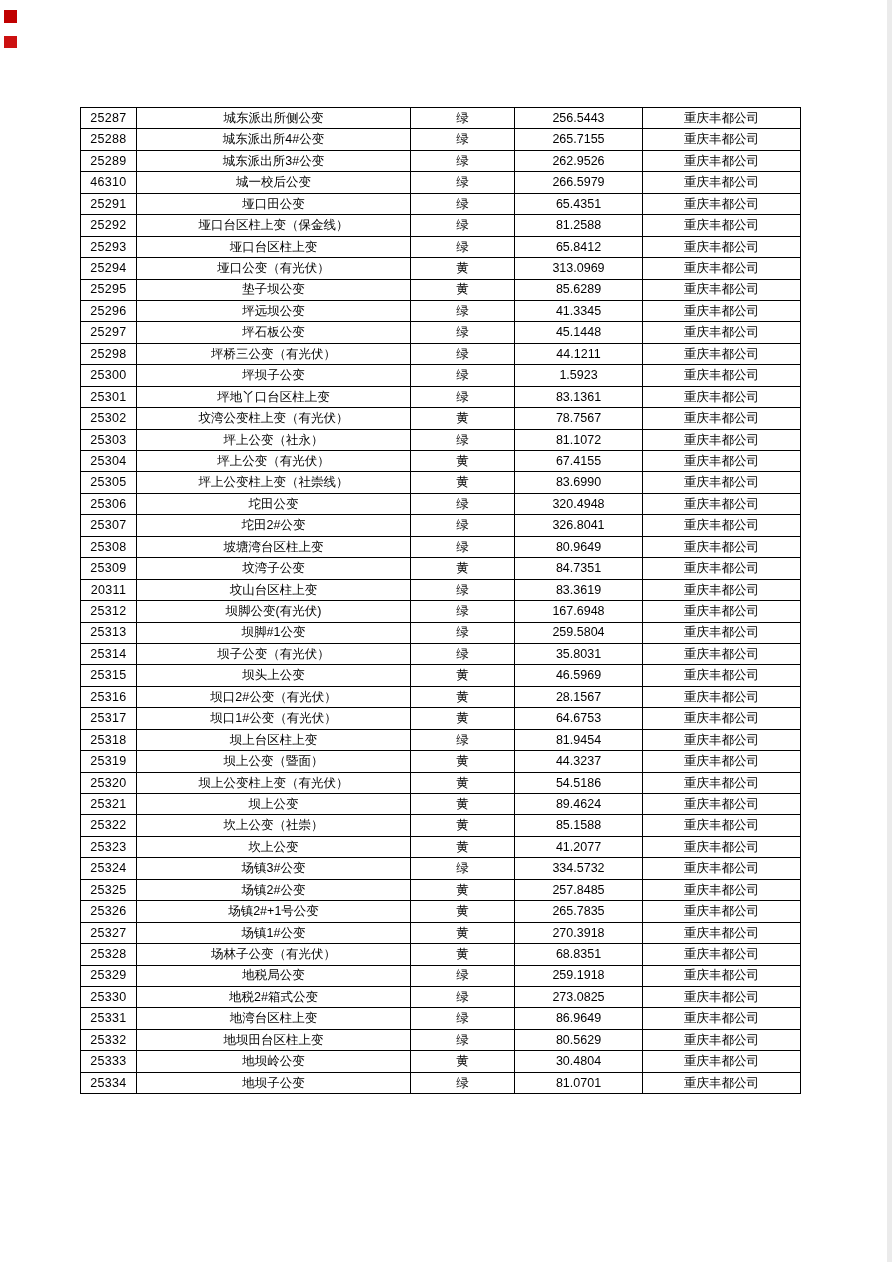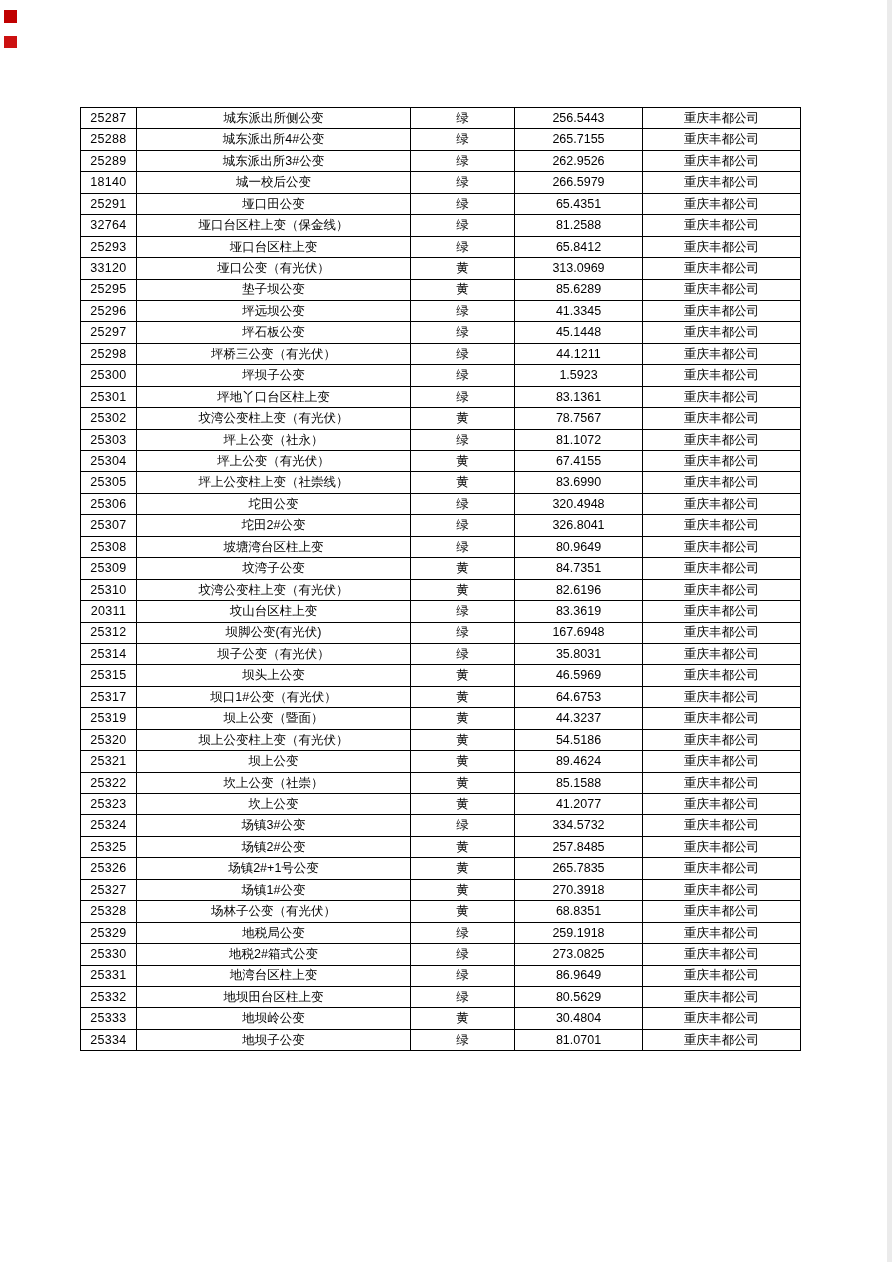--- a/index.html
+++ b/index.html
@@ -94,49 +94,49 @@
             <td class="company-cell">重庆丰都公司</td>
           </tr>
           <tr>
             <td class="id-cell">25289</td>
             <td class="name-cell">城东派出所3#公变</td>
             <td class="color-cell">绿</td>
             <td class="value-cell">262.9526</td>
             <td class="company-cell">重庆丰都公司</td>
           </tr>
           <tr>
-            <td class="id-cell">18140</td>
+            <td class="id-cell">46310</td>
             <td class="name-cell">城一校后公变</td>
             <td class="color-cell">绿</td>
             <td class="value-cell">266.5979</td>
             <td class="company-cell">重庆丰都公司</td>
           </tr>
           <tr>
             <td class="id-cell">25291</td>
             <td class="name-cell">垭口田公变</td>
             <td class="color-cell">绿</td>
             <td class="value-cell">65.4351</td>
             <td class="company-cell">重庆丰都公司</td>
           </tr>
           <tr>
-            <td class="id-cell">32764</td>
+            <td class="id-cell">25292</td>
             <td class="name-cell">垭口台区柱上变（保金线）</td>
             <td class="color-cell">绿</td>
             <td class="value-cell">81.2588</td>
             <td class="company-cell">重庆丰都公司</td>
           </tr>
           <tr>
             <td class="id-cell">25293</td>
             <td class="name-cell">垭口台区柱上变</td>
             <td class="color-cell">绿</td>
             <td class="value-cell">65.8412</td>
             <td class="company-cell">重庆丰都公司</td>
           </tr>
           <tr>
-            <td class="id-cell">33120</td>
+            <td class="id-cell">25294</td>
             <td class="name-cell">垭口公变（有光伏）</td>
             <td class="color-cell">黄</td>
             <td class="value-cell">313.0969</td>
             <td class="company-cell">重庆丰都公司</td>
           </tr>
           <tr>
             <td class="id-cell">25295</td>
             <td class="name-cell">垫子坝公变</td>
             <td class="color-cell">黄</td>
             <td class="value-cell">85.6289</td>
@@ -227,59 +227,73 @@
             <td class="company-cell">重庆丰都公司</td>
           </tr>
           <tr>
             <td class="id-cell">25309</td>
             <td class="name-cell">坟湾子公变</td>
             <td class="color-cell">黄</td>
             <td class="value-cell">84.7351</td>
             <td class="company-cell">重庆丰都公司</td>
           </tr>
           <tr>
-            <td class="id-cell">25310</td>
-            <td class="name-cell">坟湾公变柱上变（有光伏）</td>
-            <td class="color-cell">黄</td>
-            <td class="value-cell">82.6196</td>
-            <td class="company-cell">重庆丰都公司</td>
-          </tr>
-          <tr>
             <td class="id-cell">20311</td>
             <td class="name-cell">坟山台区柱上变</td>
             <td class="color-cell">绿</td>
             <td class="value-cell">83.3619</td>
             <td class="company-cell">重庆丰都公司</td>
           </tr>
           <tr>
             <td class="id-cell">25312</td>
             <td class="name-cell">坝脚公变(有光伏)</td>
             <td class="color-cell">绿</td>
             <td class="value-cell">167.6948</td>
             <td class="company-cell">重庆丰都公司</td>
           </tr>
           <tr>
+            <td class="id-cell">25313</td>
+            <td class="name-cell">坝脚#1公变</td>
+            <td class="color-cell">绿</td>
+            <td class="value-cell">259.5804</td>
+            <td class="company-cell">重庆丰都公司</td>
+          </tr>
+          <tr>
             <td class="id-cell">25314</td>
             <td class="name-cell">坝子公变（有光伏）</td>
             <td class="color-cell">绿</td>
             <td class="value-cell">35.8031</td>
             <td class="company-cell">重庆丰都公司</td>
           </tr>
           <tr>
             <td class="id-cell">25315</td>
             <td class="name-cell">坝头上公变</td>
             <td class="color-cell">黄</td>
             <td class="value-cell">46.5969</td>
             <td class="company-cell">重庆丰都公司</td>
           </tr>
           <tr>
+            <td class="id-cell">25316</td>
+            <td class="name-cell">坝口2#公变（有光伏）</td>
+            <td class="color-cell">黄</td>
+            <td class="value-cell">28.1567</td>
+            <td class="company-cell">重庆丰都公司</td>
+          </tr>
+          <tr>
             <td class="id-cell">25317</td>
             <td class="name-cell">坝口1#公变（有光伏）</td>
             <td class="color-cell">黄</td>
             <td class="value-cell">64.6753</td>
+            <td class="company-cell">重庆丰都公司</td>
+          </tr>
+          <tr>
+            <td class="id-cell">25318</td>
+            <td class="name-cell">坝上台区柱上变</td>
+            <td class="color-cell">绿</td>
+            <td class="value-cell">81.9454</td>
             <td class="company-cell">重庆丰都公司</td>
           </tr>
           <tr>
             <td class="id-cell">25319</td>
             <td class="name-cell">坝上公变（暨面）</td>
             <td class="color-cell">黄</td>
             <td class="value-cell">44.3237</td>
             <td class="company-cell">重庆丰都公司</td>
           </tr>
           <tr>

